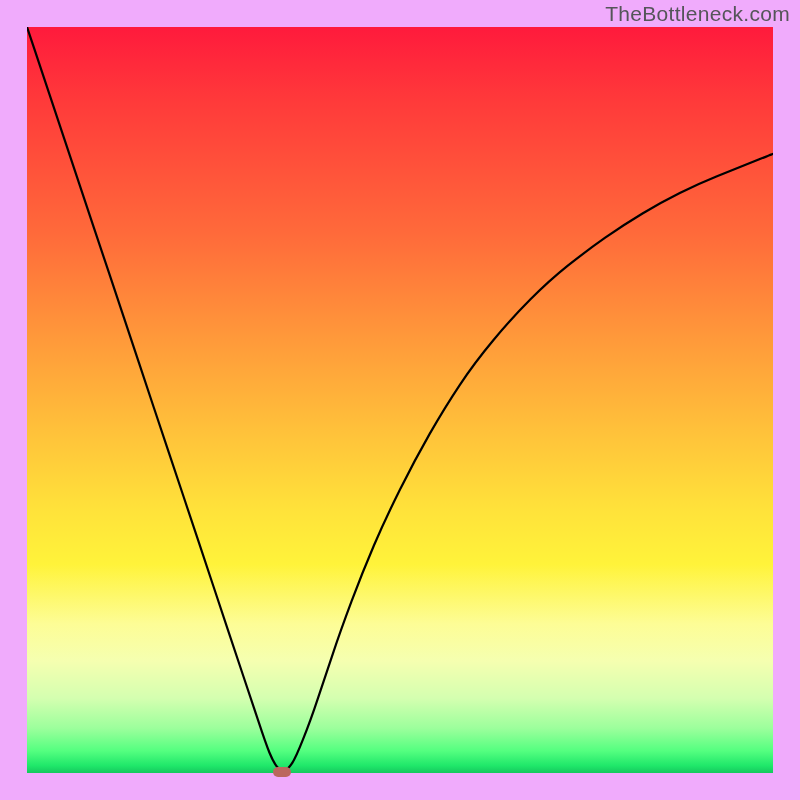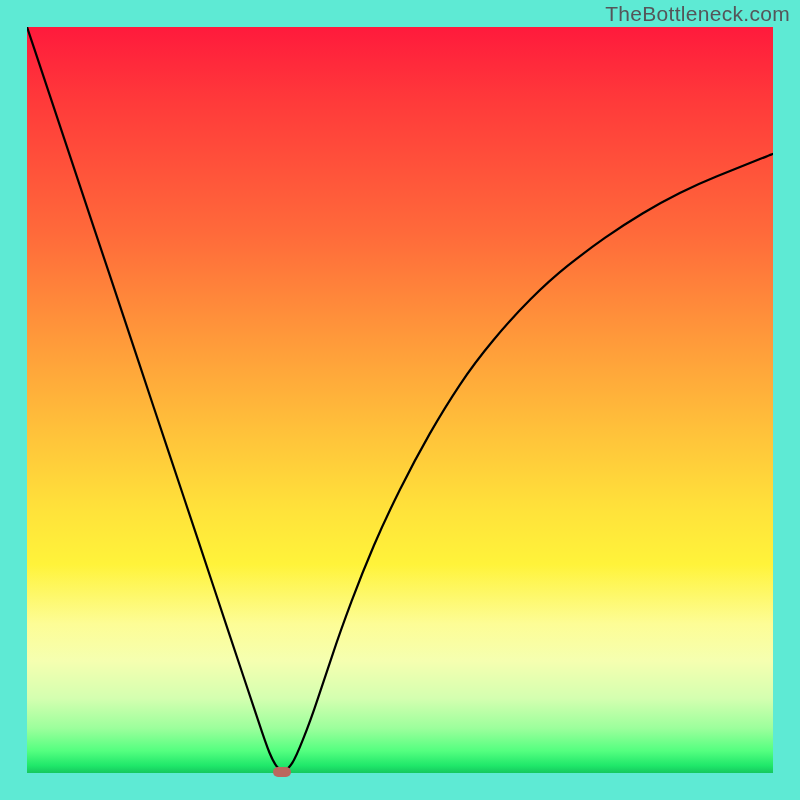--- a/index.html
+++ b/index.html
@@ -8,21 +8,21 @@
     width: 800px;
     height: 800px;
     overflow: hidden;
     background: #000;
     font-family: Arial, Helvetica, sans-serif;
   }
   .frame {
     position: relative;
     width: 800px;
     height: 800px;
-    background: #5eead4;
+    background: #f0abfc;
   }
   .plot-area {
     position: absolute;
     left: 27px;
     top: 27px;
     width: 746px;
     height: 746px;
     
     background: linear-gradient(
       to bottom,

